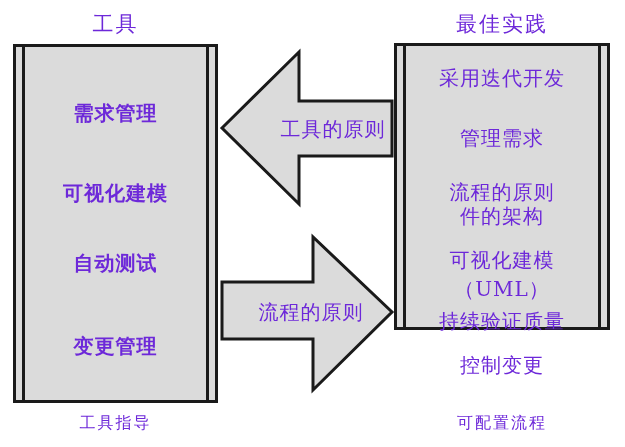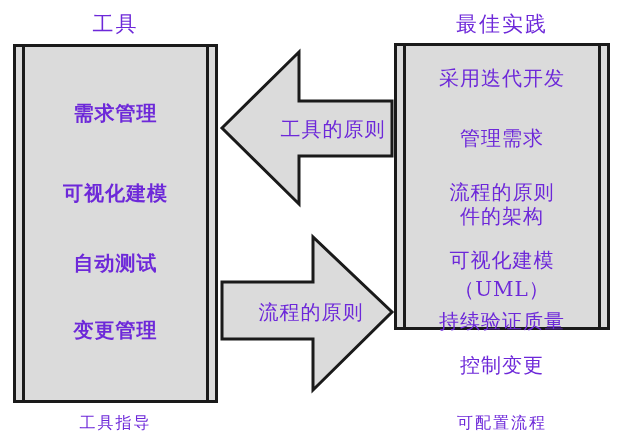--- a/index.html
+++ b/index.html
@@ -55,21 +55,21 @@
     text-align: center;
     font-size: 20px;
     line-height: 26px;
     letter-spacing: 1px;
     white-space: pre-line;
   }
   
   .li0 { top: 53px; }
   .li1 { top: 133px; }
   .li2 { top: 203px; }
-  .li3 { top: 270px; text-align: center; }
+  .li3 { top: 286px; text-align: center; }
   
   .ri0 { top: 19px; }
   .ri1 { top: 79px; }
   .ri2 { top: 134px; line-height: 24px; }
   .ri3 { top: 200px; line-height: 29px; }
   .ri4 { top: 262px; }
   .ri5 { top: 306px; }
 
   .caption {
     position: absolute;

